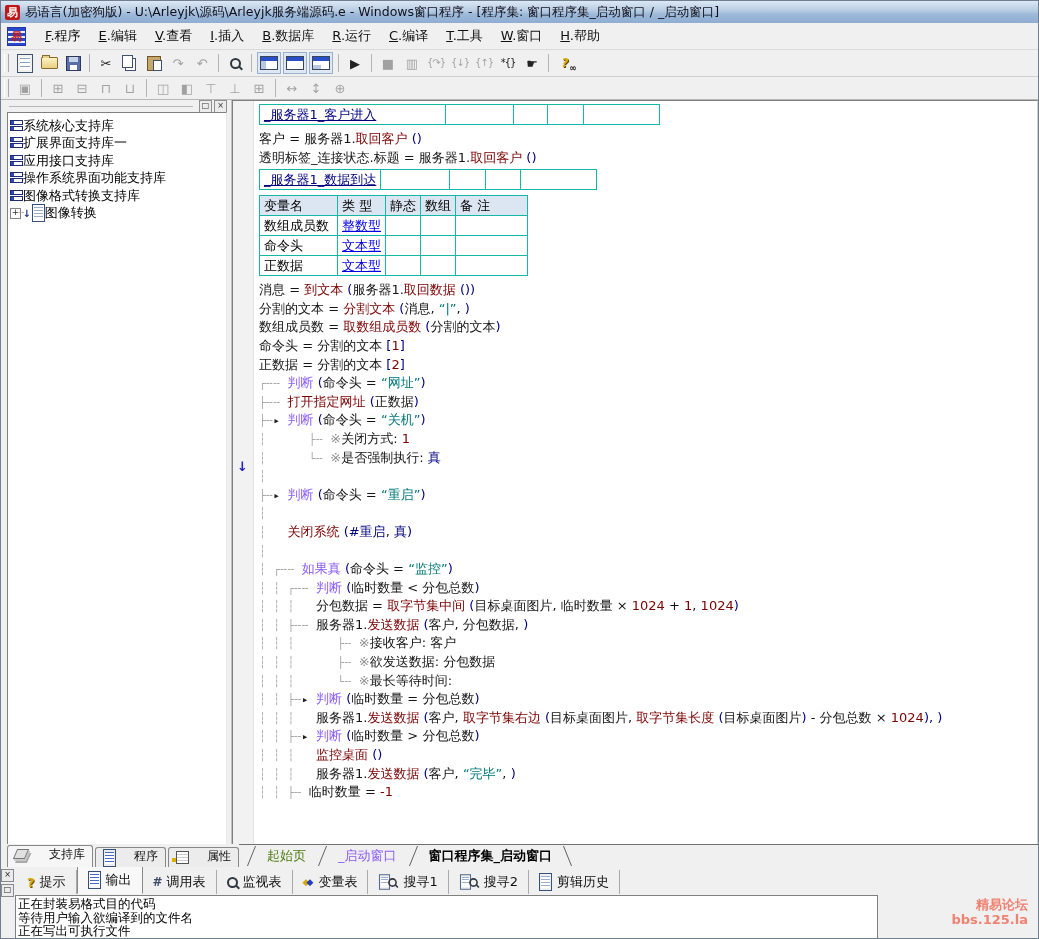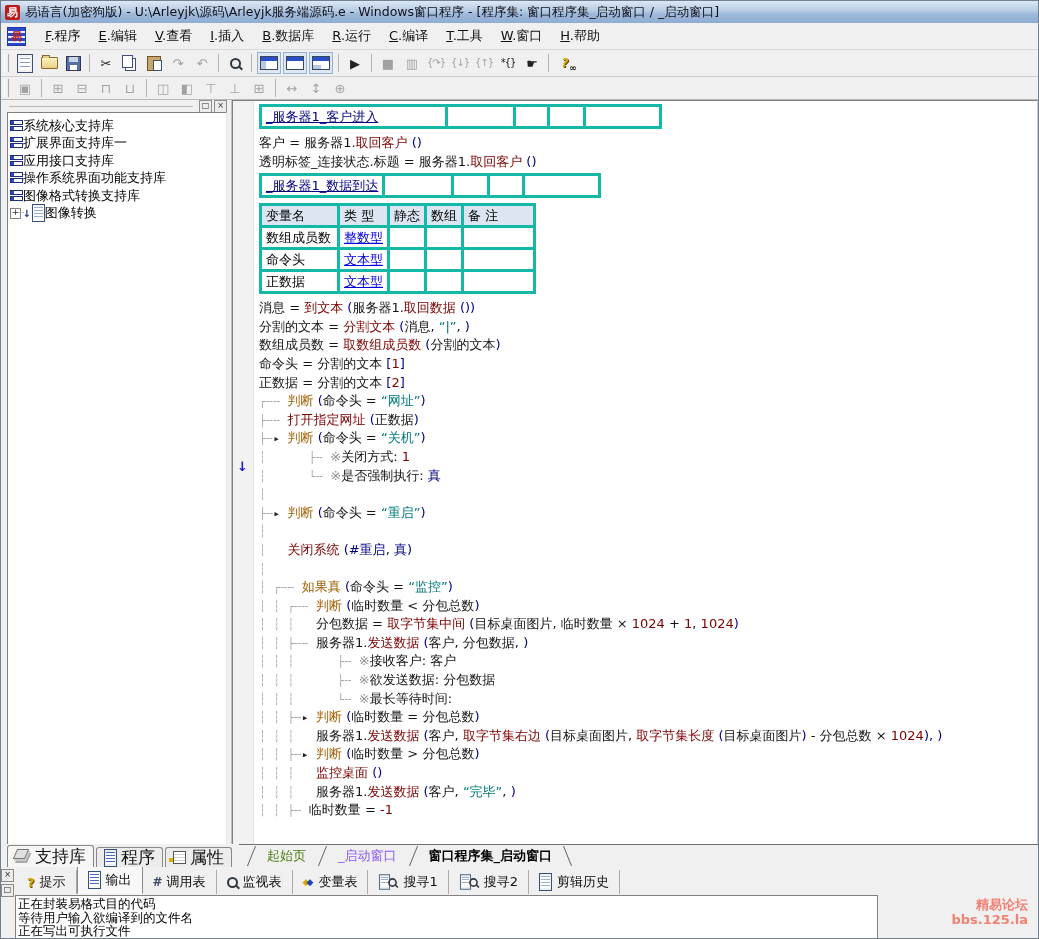--- a/index.html
+++ b/index.html
@@ -74,38 +74,38 @@
   .doc.sm{transform:scale(.85);}
   
   .editcol{flex:1;display:flex;flex-direction:column;position:relative;border-left:1px solid #c0c0c0;}
   .editor{flex:1;background:#fff;position:relative;overflow:hidden;border:1px solid #808080;border-bottom:none;border-right-color:#d0d0d0;}
   .emargin{position:absolute;left:0;top:0;bottom:0;width:20px;background:#f2f2f2;border-right:1px solid #e2e2e2;}
   .bookmark{position:absolute;left:4px;top:358px;color:#2020c0;font-size:13px;font-weight:bold;}
   .ebody{position:absolute;left:26px;top:1px;right:0;}
   .cl{white-space:pre;font-size:13px;line-height:18.6px;height:18.6px;color:#141414;}
   .pre{font-family:"DejaVu Sans Mono",monospace;font-size:11px;color:#a8a8a8;letter-spacing:.5px;}
   .pre b{color:#222;font-weight:normal;}
-  .c-t{color:#141414;} .c-f{color:#7b0000;} .c-k{color:#a16207;} .c-s{color:#007878;}
+  .c-t{color:#141414;} .c-f{color:#7b0000;} .c-k{color:#8b5cf6;} .c-s{color:#007878;}
   .c-c{color:#000080;} .c-p{color:#000080;} .c-g{color:#909090;}
   .ctable{border-collapse:collapse;margin:2px 0 5px 0;table-layout:fixed;}
-  .ctable td{border:3px solid #14b8a6;height:19px;font-size:13px;padding:0 4px;white-space:nowrap;overflow:hidden;}
+  .ctable td{border:1px solid #14b8a6;height:19px;font-size:13px;padding:0 4px;white-space:nowrap;overflow:hidden;}
   .hdr-green td{background:#dfe8df;}
   .hdr-blue td{background:#dce6f2;}
   .navy-link{color:#000080;text-decoration:underline;}
   .blue-link{color:#0000e0;text-decoration:underline;}
   .hs{height:17px;background:#f0f0f0;display:flex;align-items:stretch;border-left:1px solid #808080;}
   .hsbtn{width:17px;background:#e8e8e8;border:1px solid #9a9a9a;font-size:8px;color:#333;
     display:flex;align-items:center;justify-content:center;}
   .hsthumb{width:20px;background:#e4e4e4;border:1px solid #9a9a9a;margin-left:1px;}
   .hstrack{flex:1;background:#f3f3f3;}
   
   .tabstrip{position:absolute;left:0;right:0;bottom:71px;height:23px;background:#f0f0f0;display:flex;z-index:3;}
   .sidetabs{width:232px;display:flex;align-items:flex-end;padding-left:6px;gap:2px;}
   .stab{border:1px solid #888;border-bottom:none;border-radius:3px 3px 0 0;background:#ececec;
-    font-size:17px;height:19px;display:inline-flex;align-items:center;gap:4px;padding:0 7px;color:#111;}
+    font-size:12px;height:19px;display:inline-flex;gap:18px;padding:0 7px;color:#111;}
   .stab.active{background:#f6f6f6;height:21px;}
   .stackic{width:10px;height:8px;background:#e0e0e0;border:1px solid #777;transform:skewX(-24deg);
     box-shadow:2px 2px 0 #c8c8c8,4px 4px 0 #aaa;display:inline-block;margin:-3px 4px 3px 0;}
   .propic{width:11px;height:11px;border:1px solid #555;display:inline-block;
     background:repeating-linear-gradient(0deg,#fff 0 2px,#cfcfcf 2px 3px),repeating-linear-gradient(90deg,#fff 0 3px,#cfcfcf 3px 4px);}
   .propic::after{content:'';position:absolute;width:4px;height:4px;background:#e0b000;margin-left:-5px;margin-top:6px;}
   .doctabs{flex:1;display:flex;align-items:stretch;border-top:1px solid #707070;padding-left:12px;}
   .dtab{position:relative;display:flex;align-items:center;padding:0 16px;font-size:13px;}
   .dtab::before{content:'';position:absolute;left:0;top:1px;bottom:1px;width:1px;background:#606060;transform:skewX(-22deg);}
   .dtab:last-child::after{content:'';position:absolute;right:0;top:1px;bottom:1px;width:1px;background:#606060;transform:skewX(22deg);}

